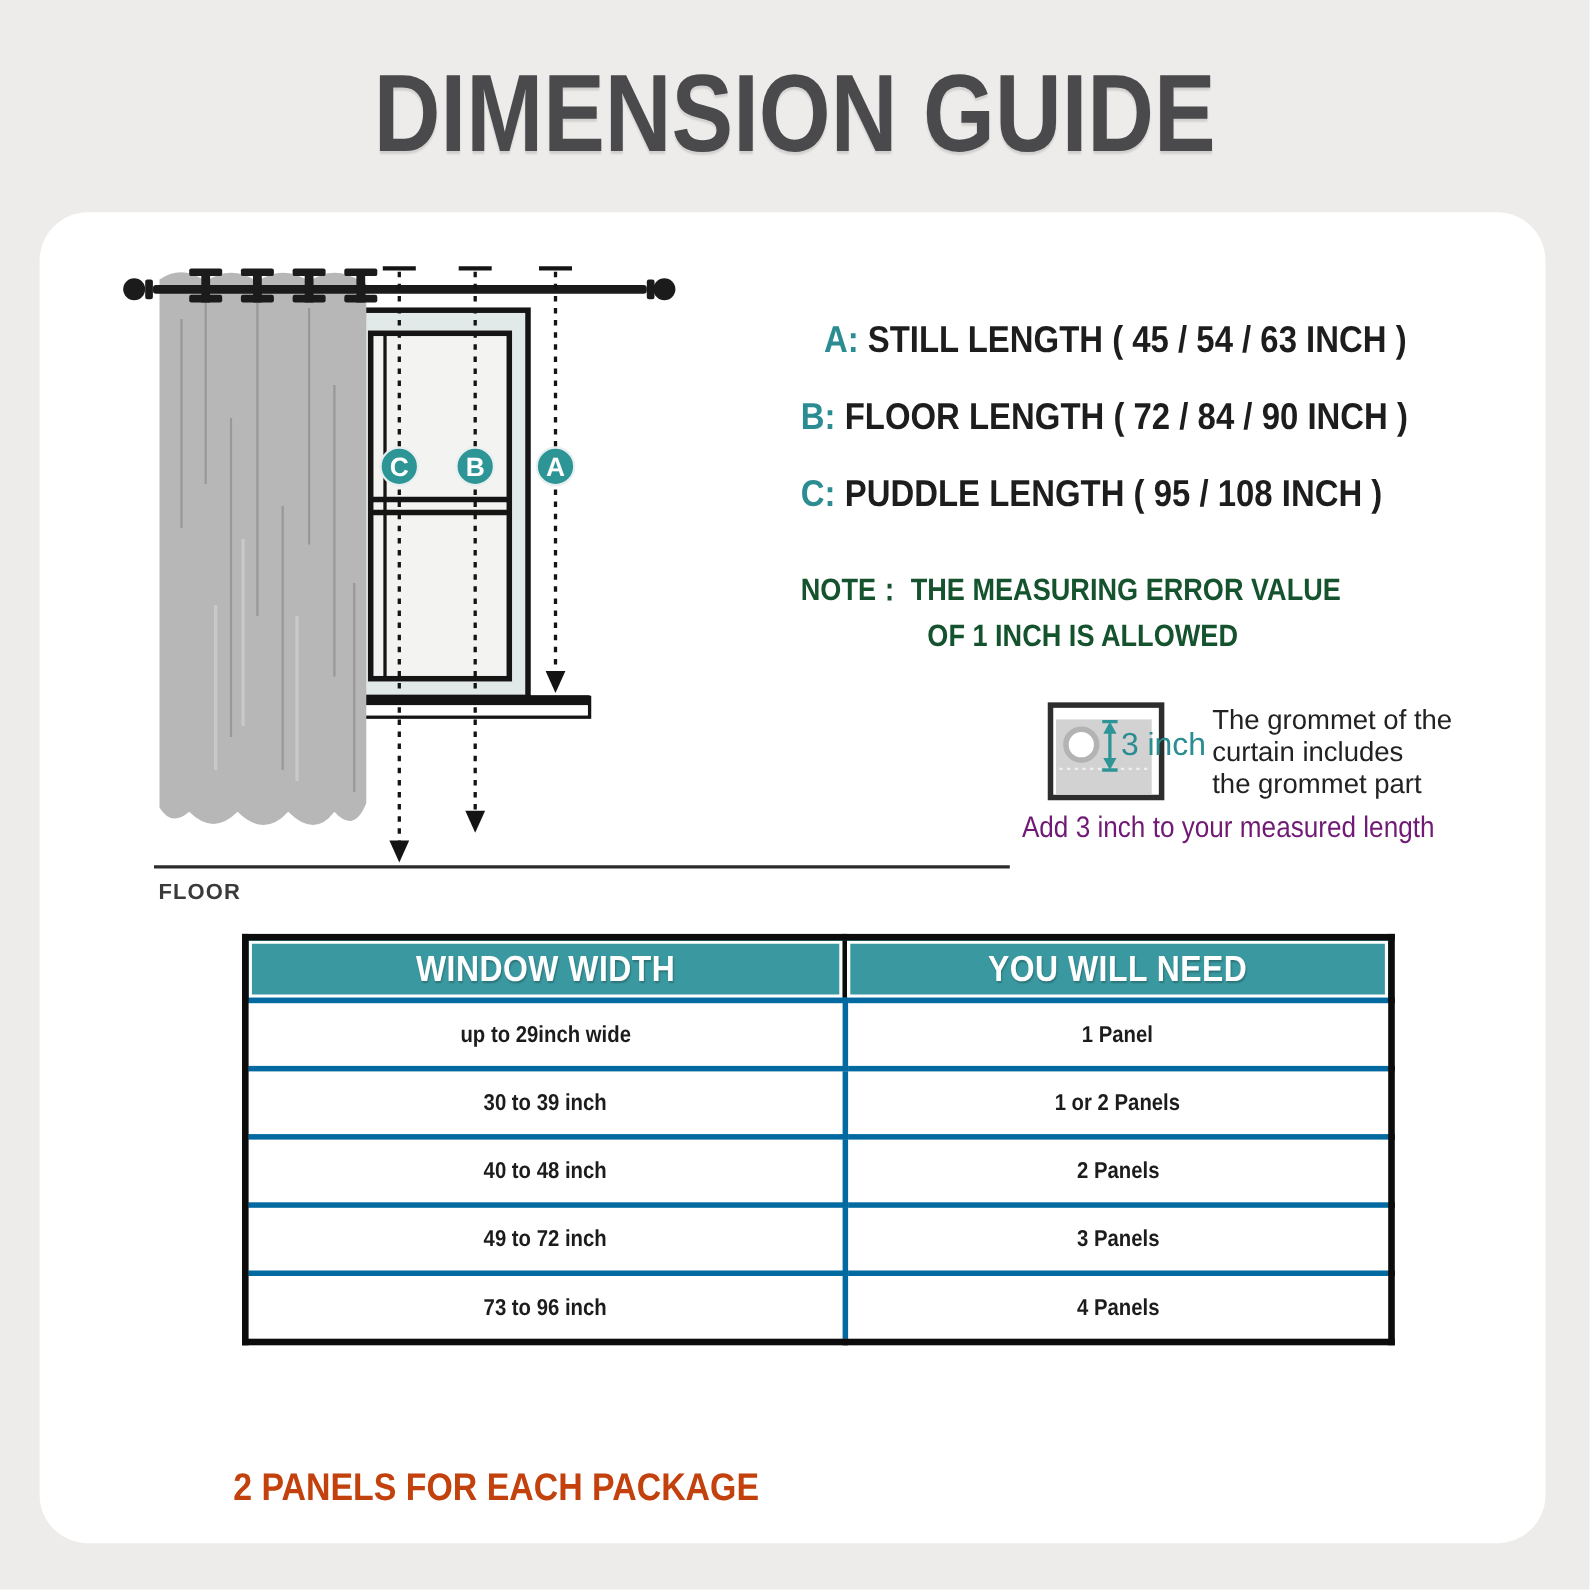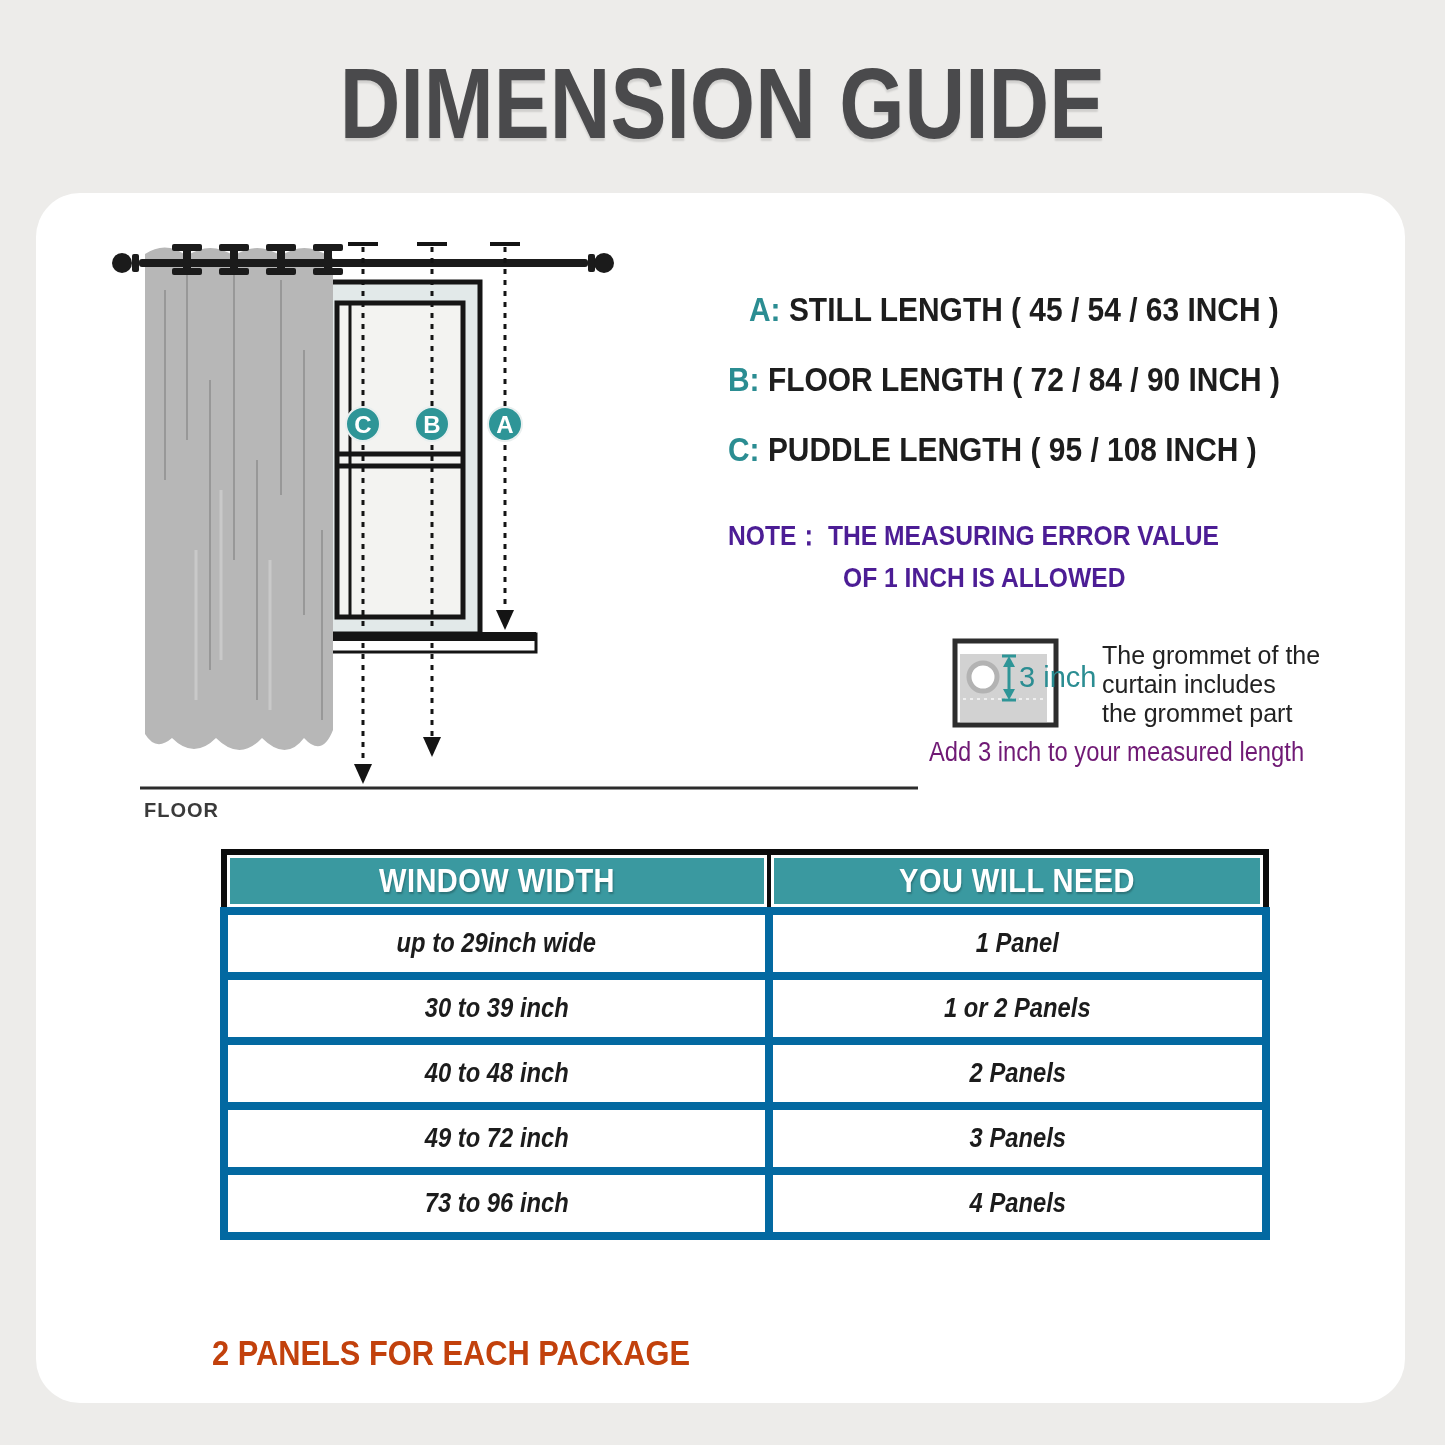--- a/index.html
+++ b/index.html
@@ -19,41 +19,41 @@
   .card{
     position:absolute;left:36px;top:193px;width:1369px;height:1210px;
     background:#ffffff;border-radius:44px;
   }
   .abs{position:absolute;}
   .cond{display:inline-block;transform:scaleX(0.88);transform-origin:left center;white-space:nowrap;}
   .cond-c{display:inline-block;transform:scaleX(0.88);transform-origin:center;white-space:nowrap;}
 
   .len-row{position:absolute;left:692px;height:40px;font-size:34px;font-weight:bold;color:#1d1d1d;white-space:nowrap;}
   .len-prefix{color:#2b8d92;}
-  .note-line{position:absolute;font-size:28px;font-weight:bold;color:#4c1d95;white-space:nowrap;}
+  .note-line{position:absolute;font-size:28px;font-weight:bold;color:#14532d;white-space:nowrap;}
 
   .grommet-desc{position:absolute;left:1066px;top:448px;font-size:25px;line-height:29px;color:#222;}
   .measure-label{position:absolute;left:983px;top:468px;font-size:29px;color:#2b8d92;white-space:nowrap;z-index:3;}
   .grommet-tip{position:absolute;left:893px;top:544px;font-size:27px;color:#701a75;white-space:nowrap;}
 
   table.panel-table{
     position:absolute;left:184px;top:656px;width:1042px;
     border-collapse:collapse;background:#fff;
     border:6px solid #0c0c0c;table-layout:fixed;
   }
   .panel-table th{
     background:#3a99a0;color:#fff;font-size:33px;font-weight:bold;
     height:50px;border:4px solid #0c0c0c;
     box-shadow:inset 0 0 0 3px #ffffff;
     text-shadow:1px 2px 2px rgba(0,0,0,0.25);
     letter-spacing:0.5px;
   }
   .panel-table td{
-    height:55px;border:8px solid #0369a1;text-align:center;
-    font-size:27px;font-weight:bold;color:#1c1c1c;font-style:italic;
+    height:55px;border:5px solid #0369a1;text-align:center;
+    font-size:21px;font-weight:bold;color:#1c1c1c;
   }
   .panel-table col.c1{width:545px;}
   .panel-table col.c2{width:497px;}
 
   .footer-note{position:absolute;left:176px;top:1140px;font-size:35px;font-weight:bold;color:#c2410c;white-space:nowrap;}
 </style>
 </head>
 <body>
 
 <h1 class="title">DIMENSION GUIDE</h1>

